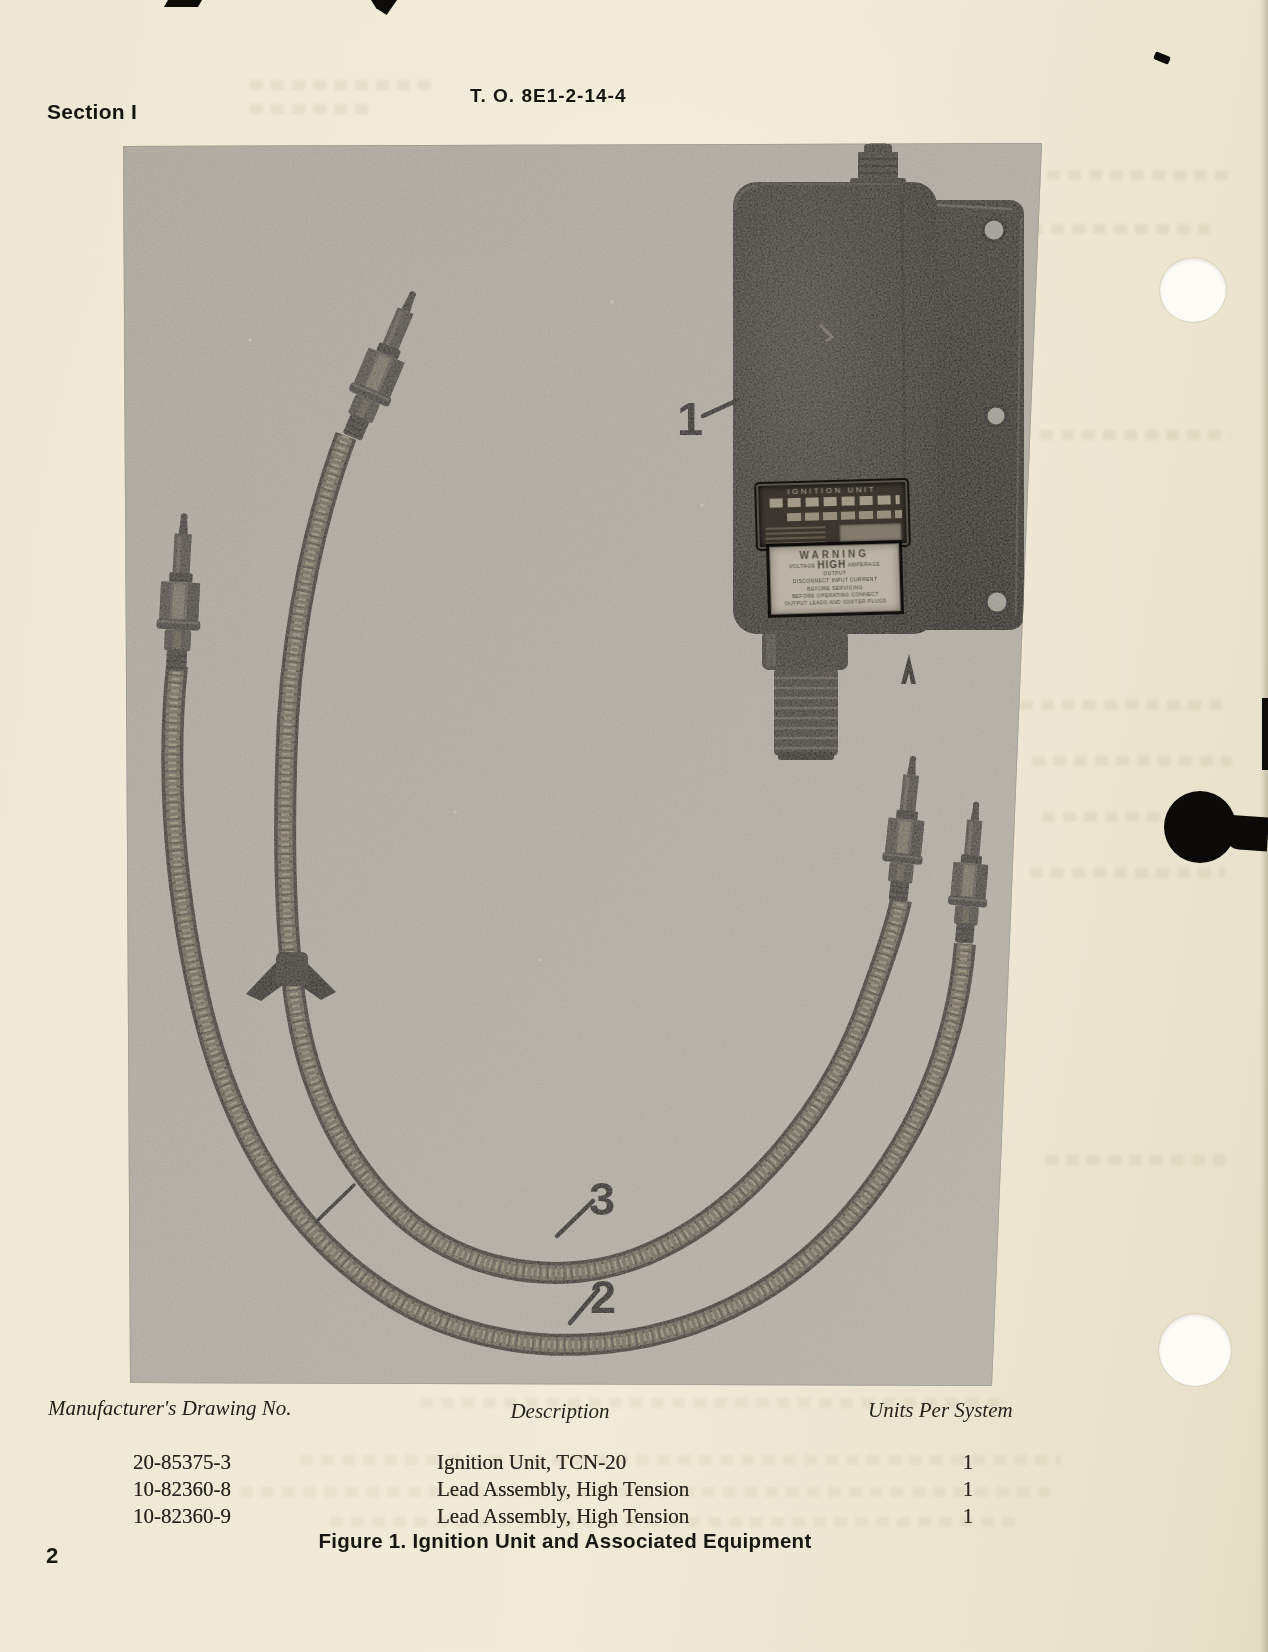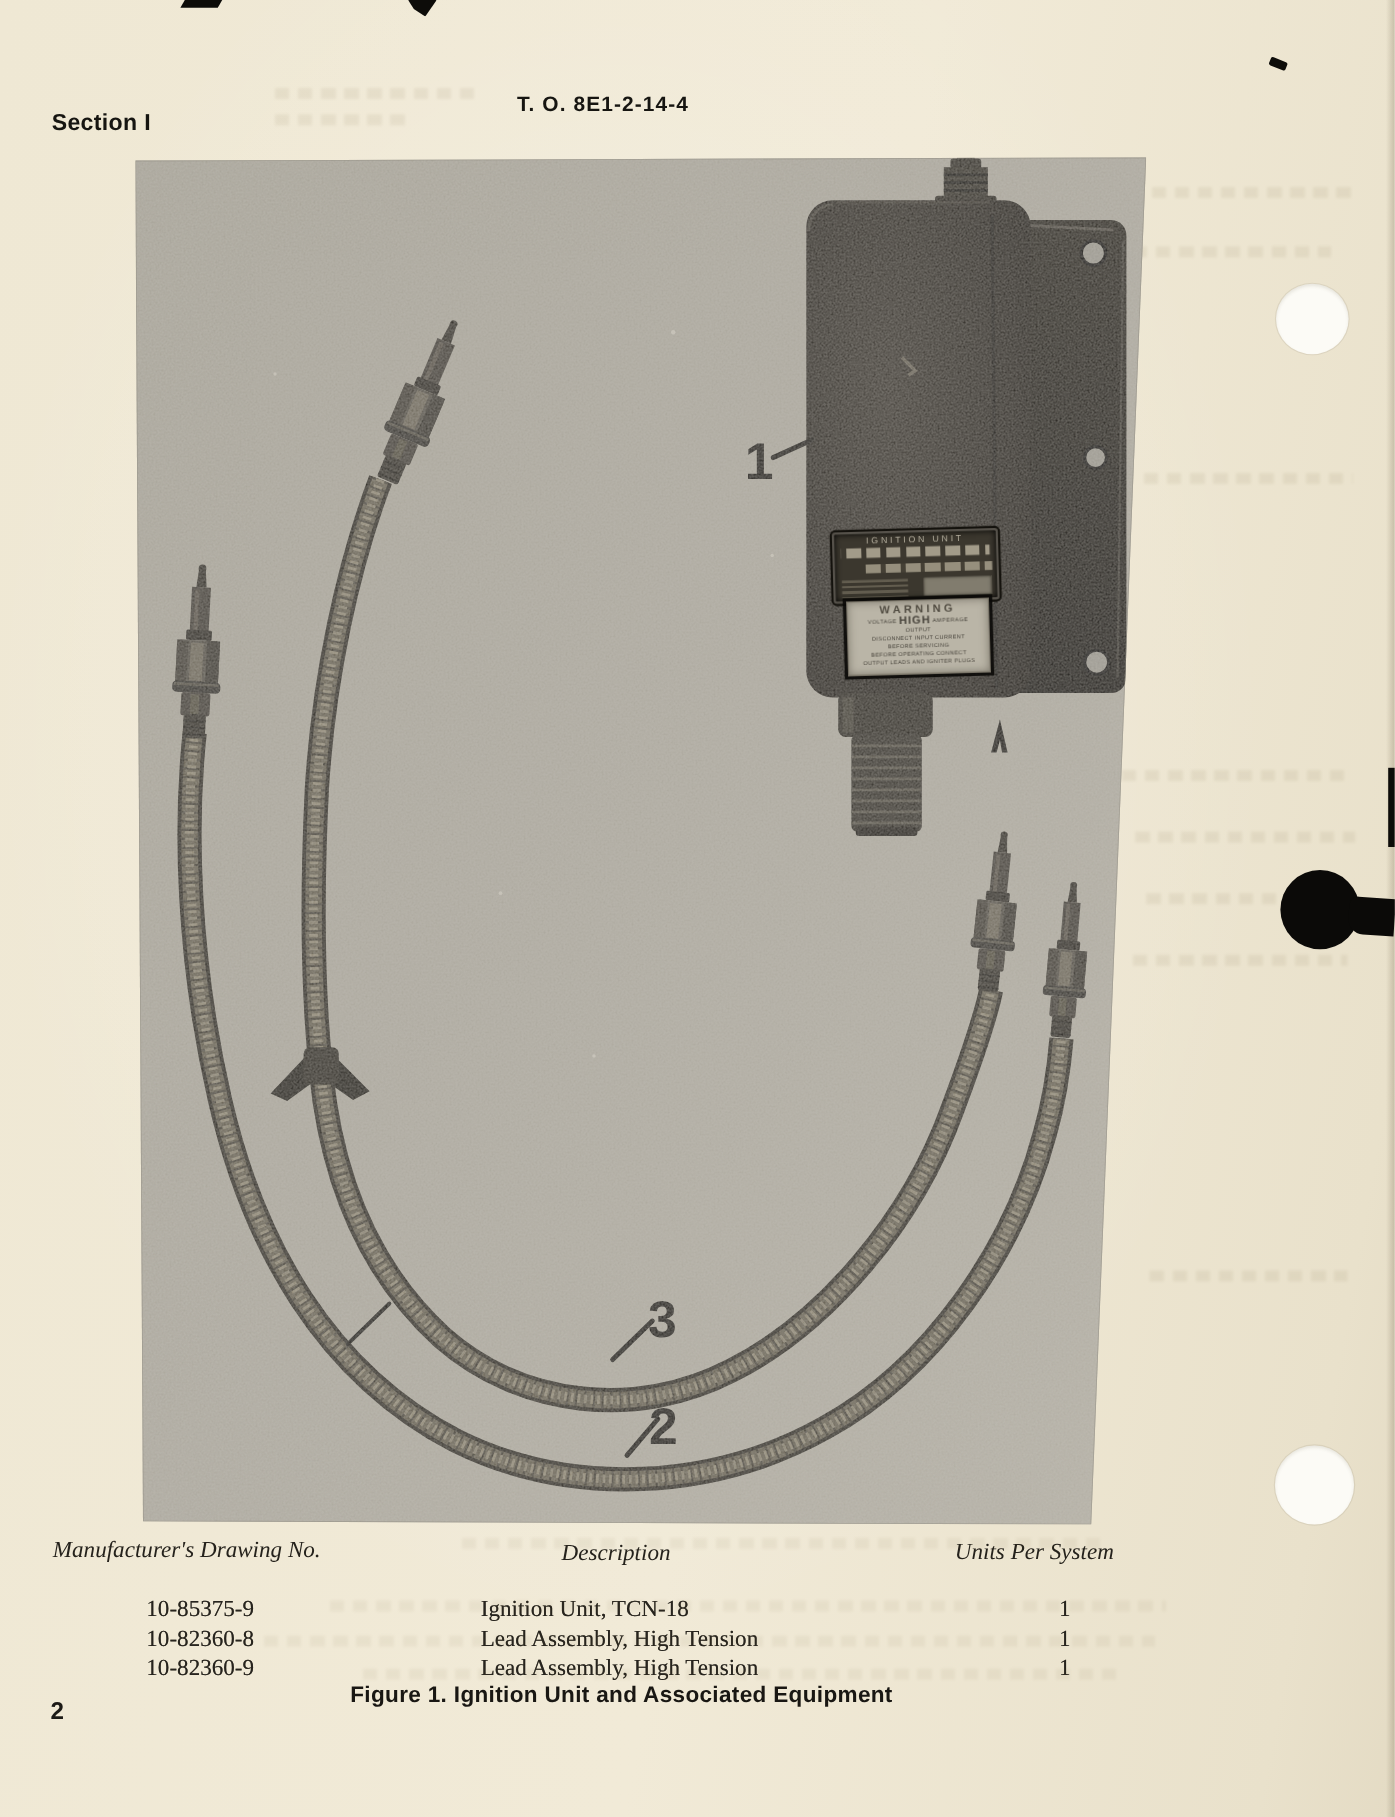--- a/index.html
+++ b/index.html
@@ -203,22 +203,22 @@
   <div class="wr">BEFORE OPERATING CONNECT</div>
   <div class="wr">OUTPUT LEADS AND IGNITER PLUGS</div>
 </div>
 
 <div>
   <span class="abs th" style="left:48px;top:1396px;">Manufacturer's Drawing No.</span>
   <span class="abs th" style="left:460px;top:1399px;width:200px;text-align:center;font-family:Liberation Serif, serif;">Description</span>
   <span class="abs th" style="left:868px;top:1398px;width:180px;text-align:left;">Units Per System</span>
 
   <div>
-    <span class="abs cell" style="left:133px;top:1450px;">10-85375-9</span>
-    <span class="abs cell" style="left:437px;top:1450px;">Ignition Unit, TCN-18</span>
+    <span class="abs cell" style="left:133px;top:1450px;">20-85375-3</span>
+    <span class="abs cell" style="left:437px;top:1450px;">Ignition Unit, TCN-20</span>
     <span class="abs cell" style="left:950px;top:1450px;width:36px;text-align:center;">1</span>
   </div>
   <div>
     <span class="abs cell" style="left:133px;top:1477px;text-align:center;">10-82360-8</span>
     <span class="abs cell" style="left:437px;top:1477px;">Lead Assembly, High Tension</span>
     <span class="abs cell" style="left:950px;top:1477px;width:36px;text-align:center;">1</span>
   </div>
   <div>
     <span class="abs cell" style="left:133px;top:1504px;">10-82360-9</span>
     <span class="abs cell" style="left:437px;top:1504px;">Lead Assembly, High Tension</span>

